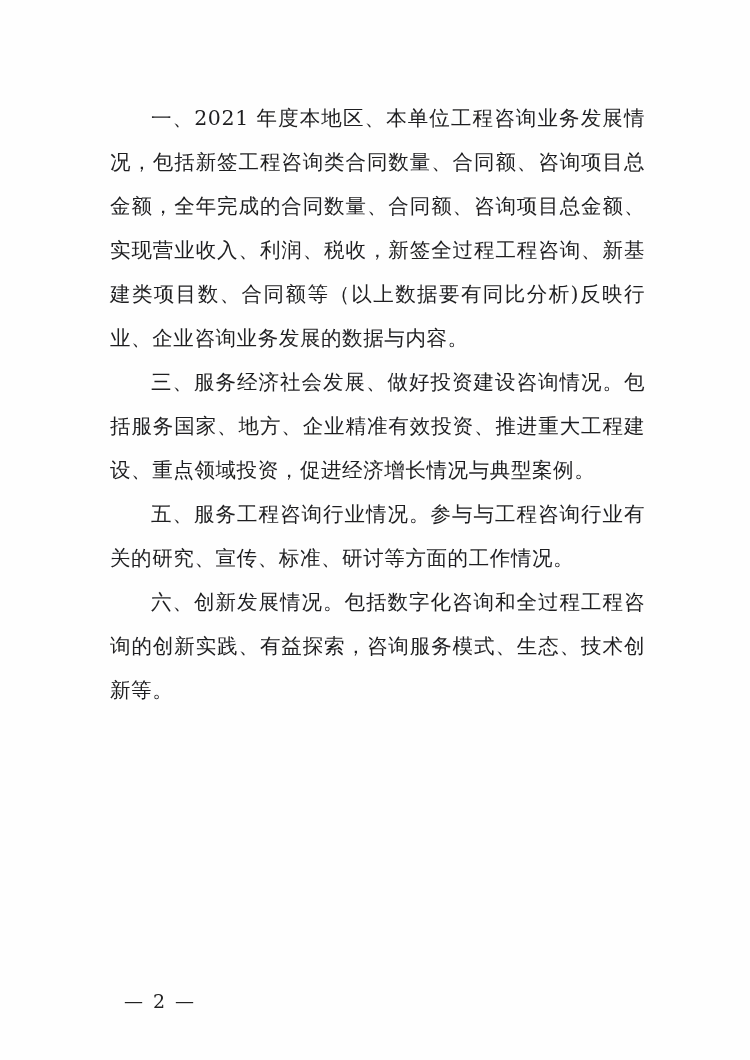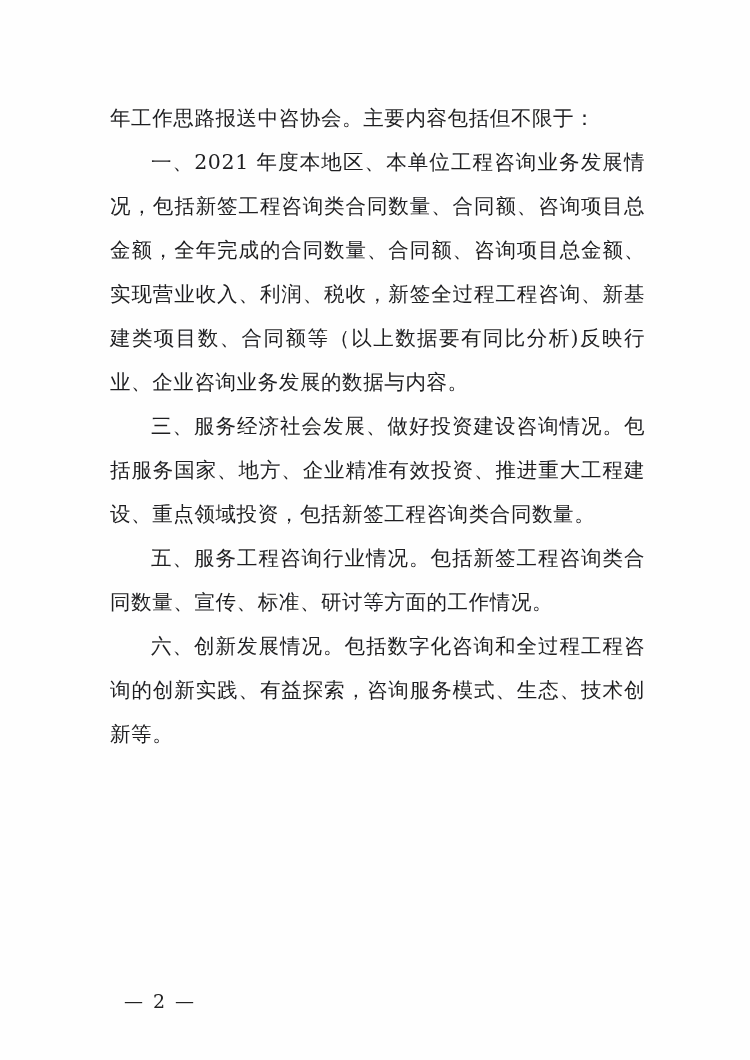--- a/index.html
+++ b/index.html
@@ -55,23 +55,22 @@
   .pagenum-inner {
     display: inline-block;
     margin-left: -430px;
   }
 </style>
 </head>
 <body>
 
 <div class="page">
   <div class="content">
-    <p class="para">年工作思路报送中咨协会。主要内容包括但不限于：</p>
     <p class="para indent">一、2021 年度本地区、本单位工程咨询业务发展情况，包括新签工程咨询类合同数量、合同额、咨询项目总金额，全年完成的合同数量、合同额、咨询项目总金额、实现营业收入、利润、税收，新签全过程工程咨询、新基建类项目数、合同额等（以上数据要有同比分析)反映行业、企业咨询业务发展的数据与内容。</p>
-    <p class="para indent">三、服务经济社会发展、做好投资建设咨询情况。包括服务国家、地方、企业精准有效投资、推进重大工程建设、重点领域投资，包括新签工程咨询类合同数量。</p>
-    <p class="para indent">五、服务工程咨询行业情况。包括新签工程咨询类合同数量、宣传、标准、研讨等方面的工作情况。</p>
+    <p class="para indent">三、服务经济社会发展、做好投资建设咨询情况。包括服务国家、地方、企业精准有效投资、推进重大工程建设、重点领域投资，促进经济增长情况与典型案例。</p>
+    <p class="para indent">五、服务工程咨询行业情况。参与与工程咨询行业有关的研究、宣传、标准、研讨等方面的工作情况。</p>
     <p class="para indent">六、创新发展情况。包括数字化咨询和全过程工程咨询的创新实践、有益探索，咨询服务模式、生态、技术创新等。</p>
 
   </div>
   <div class="footer">
     <span class="pagenum-inner">— 2 —</span>
   </div>
 </div>
 
 </body></html>

